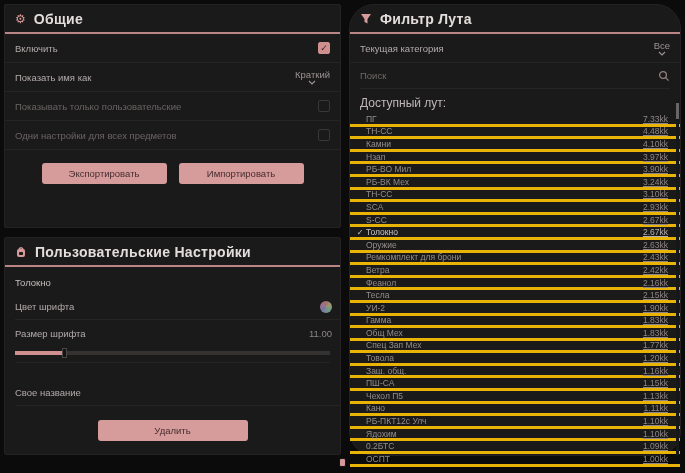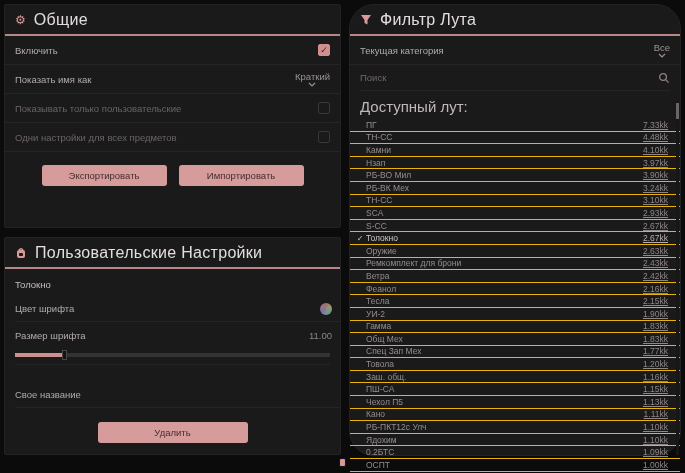--- a/index.html
+++ b/index.html
@@ -19,21 +19,21 @@
   }
   #panel-general { left:4px;  top:4px;   width:337px; height:224px; }
   #panel-custom  { left:4px;  top:237px; width:337px; height:218px; }
   #panel-filter  { left:349px; top:4px;  width:332px; height:452px;border-radius:25px; }
 
   .panel-header {
     display:flex; align-items:center; gap:8px;
     padding:6px 10px 5px 10px;
     border-bottom:2px solid #b98585;
   }
-  .panel-title { font-size:16px; font-weight:normal; color:#e3dddd; letter-spacing:.3px; }
+  .panel-title { font-size:14px; font-weight:bold; color:#e3dddd; letter-spacing:.3px; }
   .hicon { color:#d79a9a; font-size:12px; line-height:1; display:inline-flex; }
 
   .row {
     display:flex; align-items:center; justify-content:space-between;
     padding:0 10px; height:29px;
     border-bottom:1px solid #262424;
     font-size:9.5px;
   }
   .row .label { color:#b3abab; }
   .row.dim .label { color:#6b6464; }
@@ -86,27 +86,27 @@
   .search-row {
     margin:0 10px; height:26px;
     display:flex; align-items:center; justify-content:space-between;
     border-bottom:1px solid #262424;
   }
   .search-input {
     background:transparent; border:none; outline:none;
     color:#6f6868; font-size:9.5px; font-family:inherit; width:250px;
   }
   .search-input::placeholder { color:#6f6868; }
-  .list-label { padding:7px 10px 4px 10px; font-size:15px; color:#c0b8b8; }
+  .list-label { padding:7px 10px 4px 10px; font-size:12px; color:#c0b8b8; }
 
   .loot-list { position:relative; }
   .loot-row {
     display:flex; align-items:center;
     height:12.6px; padding:0 12px 0 4px;
-    border-bottom:1px solid #eab308;
+    border-bottom:3px solid #eab308;
     font-size:8.5px;
   }
   .loot-check { width:12px; color:transparent; font-size:8px; flex:0 0 12px; text-align:center; }
   .loot-name { color:#958d8d; flex:1 1 auto; overflow:hidden; white-space:nowrap; }
   .loot-value { color:#8f8787; flex:0 0 auto;text-decoration:underline; }
   .loot-row.checked .loot-check { color:#cfc6c6; }
   .loot-row.checked .loot-name  { color:#cfc6c6; }
   .loot-row.checked .loot-value { color:#b8b0b0; }
 
   .list-scrollbar {

